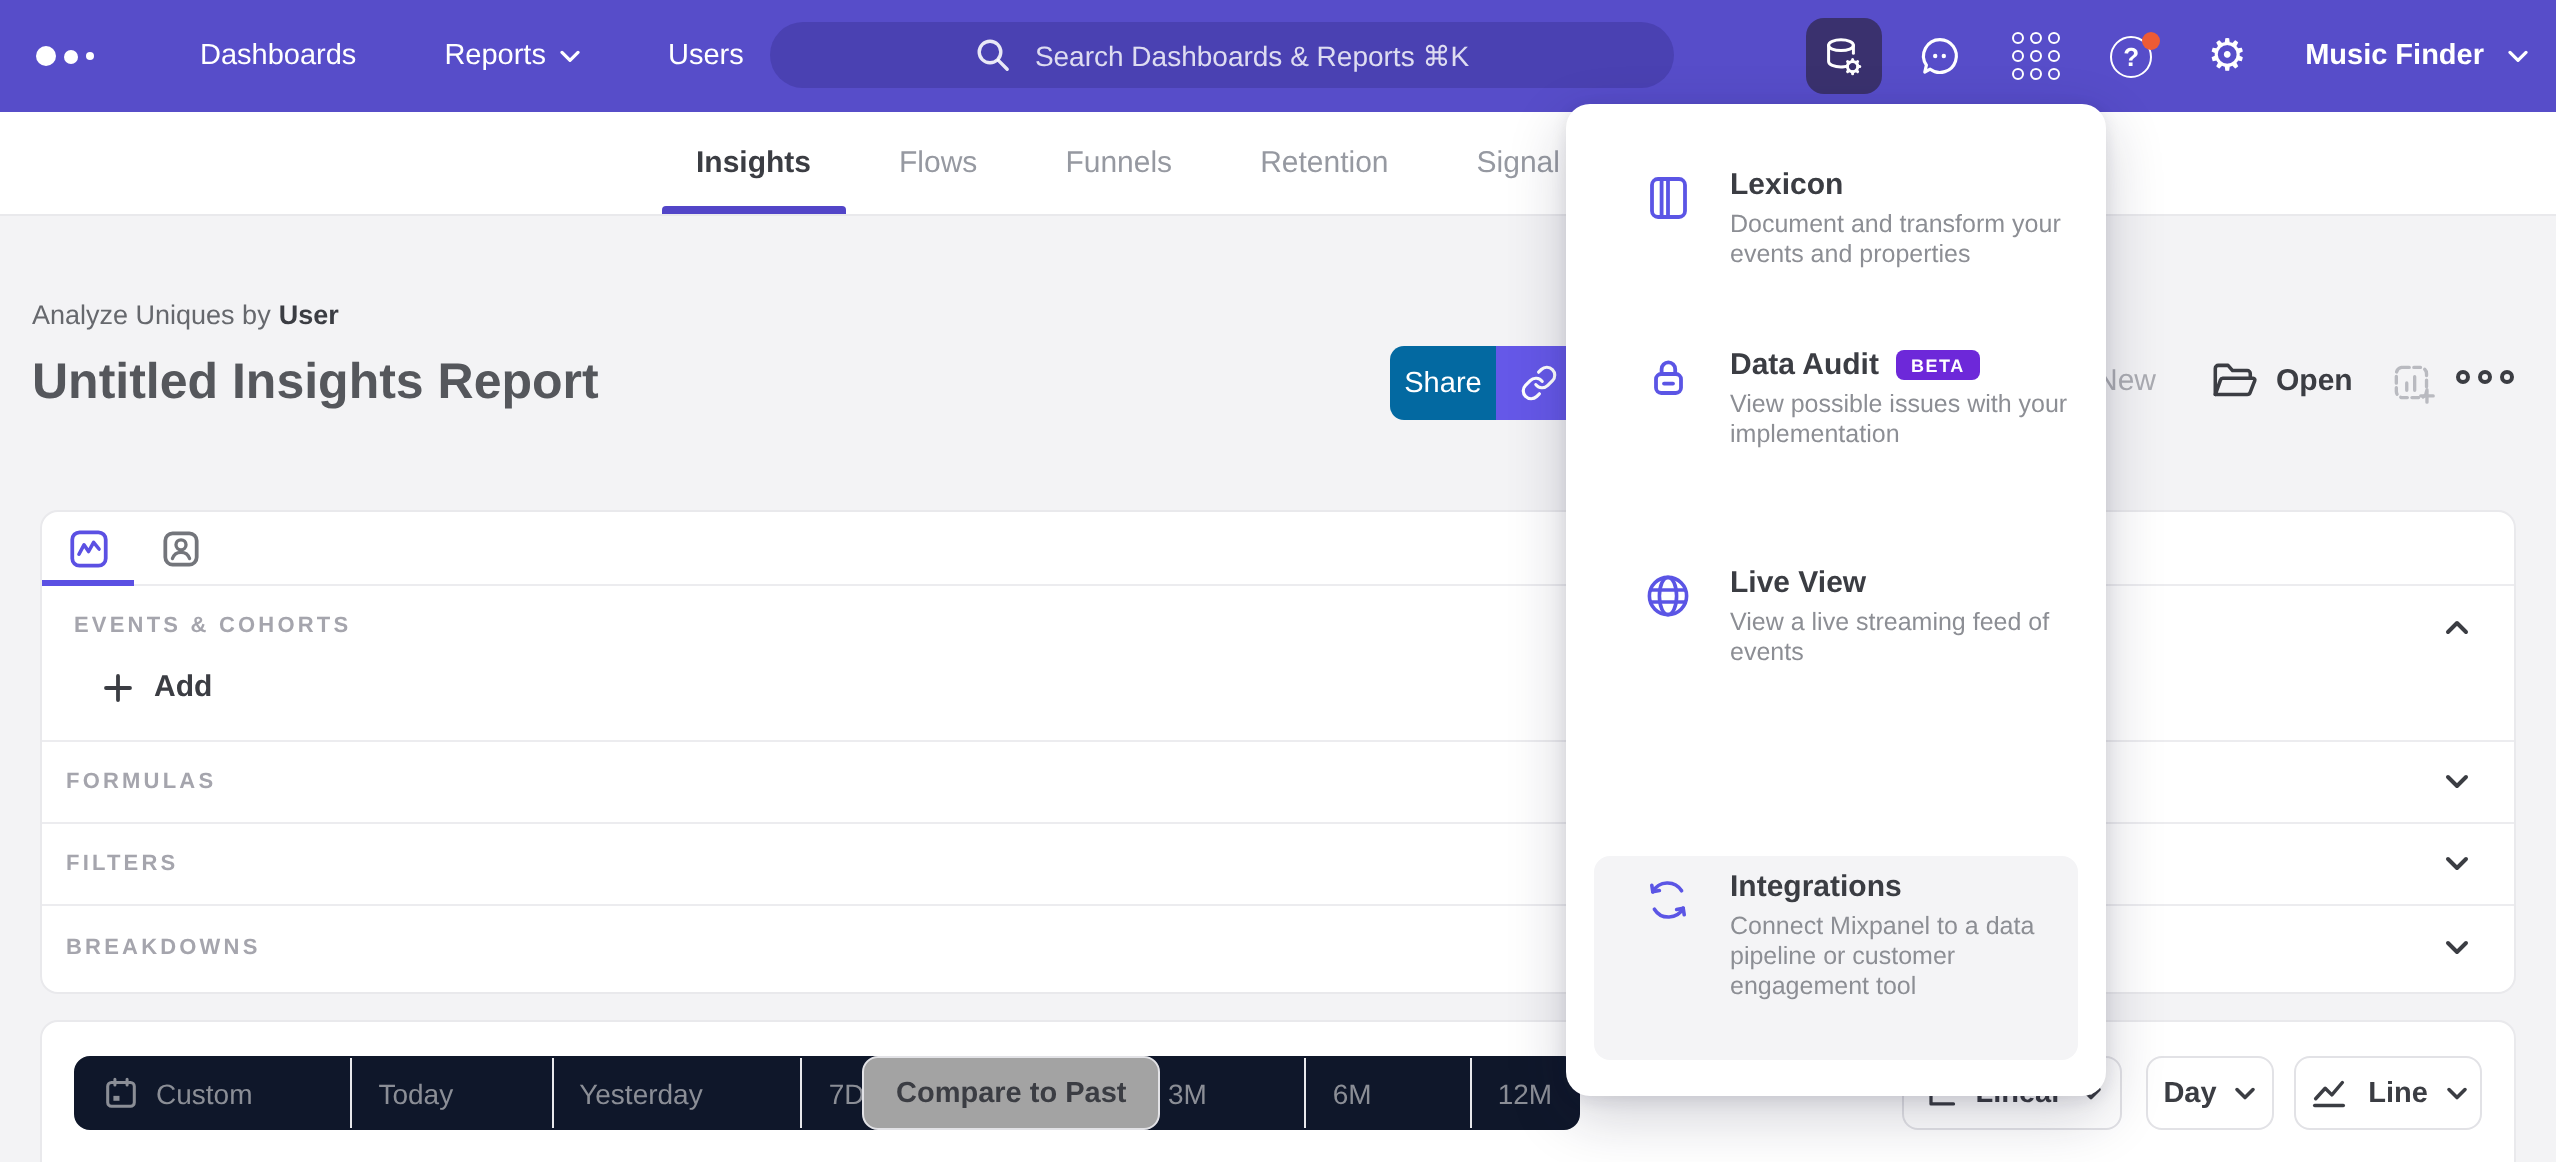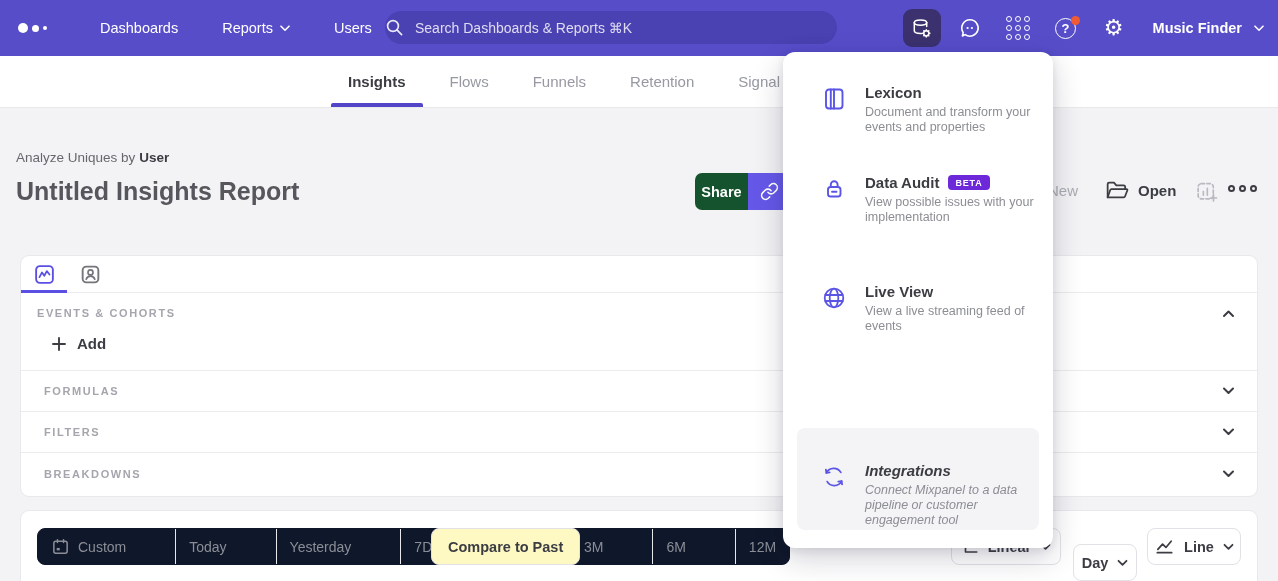--- a/index.html
+++ b/index.html
@@ -9,21 +9,21 @@
 
   
   .topbar { position:absolute; left:0; top:0; width:1278px; height:56px; background:#574dc9; display:flex; align-items:center; z-index:5; }
   .logo { display:flex; align-items:center; gap:4px; margin-left:18px; width:40px; cursor:pointer; }
   .logo .d1{ width:10px;height:10px;border-radius:50%;background:#fff;}
   .logo .d2{ width:7px;height:7px;border-radius:50%;background:#fff;}
   .logo .d3{ width:4px;height:4px;border-radius:50%;background:#fff;}
   .topnav { display:flex; align-items:center; margin-left:20px; }
   .topnav-item { color:#fff; font-size:14.5px; font-weight:500; padding:0 22px; height:56px; display:flex; align-items:center; gap:7px; cursor:pointer; }
   .chev-w { width:10px; height:7px; }
-  .search { position:absolute; left:385px; top:11px; width:452px; height:33px; background:#4a41b2; border-radius:17px; display:flex; align-items:center; gap:11px; cursor:text; }
+  .search { position:absolute; left:385px; top:11px; width:452px; height:33px; background:#4a41b2; border-radius:17px; display:flex; align-items:center; justify-content:center; gap:11px; cursor:text; }
   .search-text { color:rgba(255,255,255,.82); font-size:14px; }
   .top-right { position:absolute; right:14px; top:0; height:56px; display:flex; align-items:center; gap:10px; }
   .icon-btn { width:38px; height:38px; border-radius:9px; display:flex; align-items:center; justify-content:center; cursor:pointer; position:relative; }
   .icon-btn.active { background:#3a316e; }
   .grid9 { display:grid; grid-template-columns:repeat(3,6px); grid-template-rows:repeat(3,6px); gap:3px; }
   .grid9 span { width:6px; height:6px; border:1.4px solid #fff; border-radius:50%; }
   .help-circle { width:21px; height:21px; border:1.7px solid #fff; border-radius:50%; color:#fff; font-size:13px; font-weight:700; display:flex; align-items:center; justify-content:center; }
   .help-dot { position:absolute; top:7px; right:5px; width:9px; height:9px; border-radius:50%; background:#ee5b35; }
   .gear-glyph { color:#fff; font-size:22px; line-height:1; }
   .account { display:flex; align-items:center; gap:12px; color:#fff; font-size:14.5px; font-weight:600; margin-left:10px; cursor:pointer; }
@@ -32,54 +32,54 @@
   .tabbar { position:absolute; left:0; top:56px; width:1278px; height:52px; background:#fff; border-bottom:1px solid #e9e9ec; display:flex; align-items:stretch; padding-left:326px; z-index:1; }
   .tab { position:relative; display:flex; align-items:center; padding:0 17px; margin:0 5px; font-size:15px; color:#9699a1; cursor:pointer; }
   .tab.active { color:#3b3d43; font-weight:700; }
   .tab.active::after { content:""; position:absolute; left:0; right:0; bottom:0; height:4px; background:#5245c8; border-radius:2px 2px 0 0; }
 
   
   .context { position:absolute; left:16px; top:150px; font-size:13.5px; color:#66686d; z-index:1; }
   .context b { color:#3b3d43; font-weight:700; margin-left:4px; cursor:pointer; }
   .report-title { position:absolute; left:16px; top:177px; font-size:25px; font-weight:700; color:#55575c; z-index:1; cursor:text; }
   .share-group { position:absolute; left:695px; top:173px; height:37px; display:flex; z-index:1; }
-  .share-btn { width:53px; background:#14532d; color:#fff; font-size:14.5px; font-weight:700; border:none; border-radius:7px 0 0 7px; cursor:pointer; display:flex; align-items:center; justify-content:center; }
+  .share-btn { width:53px; background:#0369a1; color:#fff; font-size:14.5px; font-weight:400; border:none; border-radius:7px 0 0 7px; cursor:pointer; display:flex; align-items:center; justify-content:center; }
   .link-btn { width:43px; background:#6558e8; border:none; border-radius:0 7px 7px 0; cursor:pointer; display:flex; align-items:center; justify-content:center; }
   .header-actions { position:absolute; left:1040px; top:175px; width:220px; height:33px; z-index:1; }
   .new-label { position:absolute; left:8px; top:7px; font-size:15px; font-weight:500; color:#abacb2; cursor:pointer; }
   .open-btn { position:absolute; left:64px; top:3px; display:flex; align-items:center; gap:9px; font-size:15px; font-weight:600; color:#3b3d43; cursor:pointer; }
   .board-btn { position:absolute; left:154px; top:4px; cursor:pointer; }
   .more-btn { position:absolute; left:188px; top:10px; display:flex; gap:4px; cursor:pointer; }
   .more-btn span { width:7px; height:7px; border:2px solid #3b3d43; border-radius:50%; }
 
   
   .query-card { position:absolute; left:20px; top:255px; width:1238px; height:242px; background:#fff; border:1px solid #e9e9ec; border-radius:9px; z-index:1; }
   .qc-tabs { height:37px; border-bottom:1px solid #ececef; display:flex; }
   .qc-tab { width:46px; display:flex; align-items:center; justify-content:center; position:relative; cursor:pointer; }
   .qc-tab.active::after { content:""; position:absolute; left:0; right:0; bottom:-1px; height:3px; background:#5b50e3; }
   .sec-header { font-size:11px; font-weight:700; letter-spacing:1.6px; color:#a5a5ad; }
   .events-sec { position:relative; height:78px; border-bottom:1px solid #ececef; }
   .events-sec .sec-header { position:absolute; left:16px; top:14px; }
   .add-btn { position:absolute; left:30px; top:42px; display:flex; align-items:center; gap:10px; font-size:15px; font-weight:600; color:#3b3d43; cursor:pointer; }
   .q-row { position:relative; height:41px; border-bottom:1px solid #ececef; cursor:pointer; }
   .q-row:last-child { border-bottom:none; }
-  .q-row .sec-header { position:absolute; left:23px; top:50%; transform:translateY(-50%); }
+  .q-row .sec-header { position:absolute; left:12px; top:50%; transform:translateY(-50%); }
   .row-chev { position:absolute; right:22px; top:50%; transform:translateY(-50%); }
   .events-sec .row-chev { top:21px; }
 
   
   .bottom-card { position:absolute; left:20px; top:510px; width:1238px; height:110px; background:#fff; border:1px solid #e9e9ec; border-radius:9px; z-index:1; }
   .range-group { position:absolute; left:16px; top:17px; height:37px; display:flex; align-items:stretch; border:1px solid #0f172a; border-radius:8px; overflow:hidden; background:#0f172a;gap:36px; }
   .range-seg { display:flex; align-items:center; gap:8px; padding:0 13px; font-size:14px; color:#8b8e96; border-left:1px solid #e8e8eb; cursor:pointer; white-space:nowrap; }
   .range-seg:first-child { border-left:none; }
   .range-seg.active { background:#f1f1f3; color:#3b3d43; font-weight:700; }
-  .compare-btn { position:absolute; left:410px; top:17px; height:37px; padding:0 16px; display:flex; align-items:center; border:1px solid #e2e2e6; border-radius:8px; font-size:14.5px; font-weight:600; color:#3b3d43; background:#fef9c3; cursor:pointer; }
+  .compare-btn { position:absolute; left:410px; top:17px; height:37px; padding:0 16px; display:flex; align-items:center; border:1px solid #e2e2e6; border-radius:8px; font-size:14.5px; font-weight:600; color:#3b3d43; background:#a3a3a3; cursor:pointer; }
   .drop-btn { position:absolute; top:17px; height:37px; border:1px solid #e2e2e6; border-radius:8px; background:#fff; display:flex; align-items:center; justify-content:center; gap:9px; font-size:14.5px; font-weight:600; color:#3b3d43; cursor:pointer; }
   .btn-linear { left:930px; width:110px; }
-  .btn-day { left:1052px; width:64px;margin-top:16px; }
+  .btn-day { left:1052px; width:64px; }
   .btn-line { left:1126px; width:94px; }
 
   
   .menu-panel { position:absolute; left:783px; top:52px; width:270px; height:496px; background:#fff; border-radius:12px; box-shadow:0 10px 30px rgba(25,25,55,.20), 0 2px 8px rgba(25,25,55,.10); z-index:20; }
   .menu-item { position:absolute; left:0; width:100%; padding-left:82px; padding-right:16px; cursor:pointer; }
   .menu-icon { position:absolute; left:37px; top:1px; width:28px; height:28px; }
   .menu-title { font-size:15px; font-weight:700; color:#3b3d43; display:flex; align-items:center; gap:9px; }
   .menu-desc { margin-top:4px; font-size:12.5px; line-height:15px; color:#8c8e94; max-width:172px; }
   .beta-badge { background:#6d28d9; color:#fff; font-size:9px; font-weight:700; letter-spacing:.8px; padding:2.5px 7px; border-radius:4px; }
   .menu-highlight { position:absolute; left:14px; top:376px; width:242px; height:102px; background:#f4f4f6; border-radius:8px; }
@@ -397,21 +397,21 @@
           </g>
         </svg>
       </div>
       <div class="menu-title">
           <span>Live View</span>
         </div>
       <div class="menu-desc">View a live streaming feed of events</div>
     </div>
 
 
-    <div class="menu-item" style="top:410px;font-style:italic;">
+    <div class="menu-item" style="top:383px;">
       <div class="menu-icon">
         <svg width="28" height="28" viewBox="0 0 28 28">
           <g fill="none" stroke="#5b55e5" stroke-width="1.8" stroke-linecap="round" stroke-linejoin="round">
             <path d="M20.8 9.4 A8.3 8.3 0 0 0 6.4 9.9"></path>
             <path d="M6.4 9.9 l-.5-3.3 M6.4 9.9 l3.3-.6"></path>
             <path d="M7.2 18.6 A8.3 8.3 0 0 0 21.6 18.1"></path>
             <path d="M21.6 18.1 l.5 3.3 M21.6 18.1 l-3.3.6"></path>
           </g>
         </svg>
       </div>

